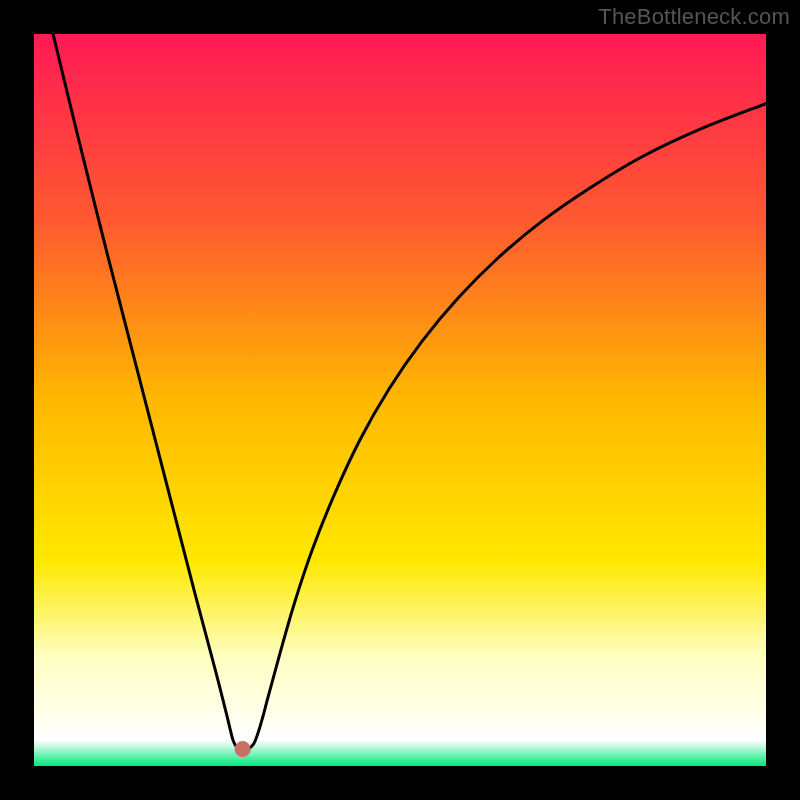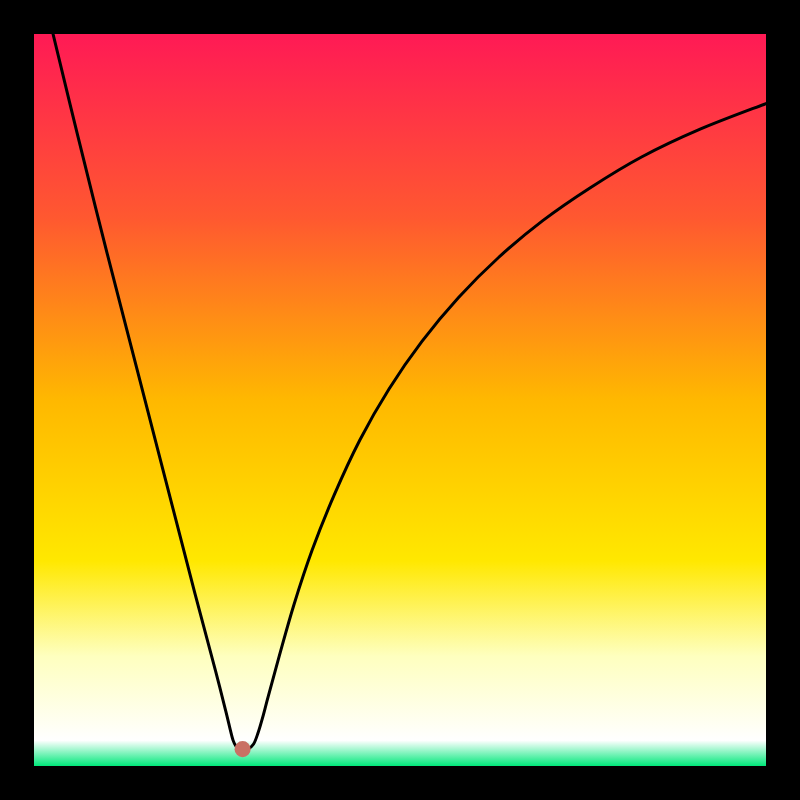--- a/index.html
+++ b/index.html
@@ -49,13 +49,14 @@
           <stop offset="72.00%" stop-color="#ffe800"></stop>
           <stop offset="85.00%" stop-color="#feffbf"></stop>
           <stop offset="96.50%" stop-color="#ffffff"></stop>
           <stop offset="100.00%" stop-color="#00e87a"></stop>
         </linearGradient>
     </defs>
     <rect x="0" y="0" width="732" height="732" fill="url(#bg-grad)"></rect>
     <path id="curve" fill="none" stroke="#000" stroke-width="3" stroke-linejoin="round" stroke-linecap="round" d="M 19.03 0.00 C 23.18 17.08, 34.89 65.88, 43.92 102.48 C 52.95 139.08, 63.44 181.17, 73.20 219.60 C 82.96 258.03, 92.72 295.24, 102.48 333.06 C 112.24 370.88, 122.00 408.70, 131.76 446.52 C 141.52 484.34, 152.74 528.26, 161.04 559.98 C 169.34 591.70, 176.41 617.32, 181.54 636.84 C 186.66 656.36, 189.34 667.34, 191.78 677.10 C 194.22 686.86, 194.96 690.52, 196.18 695.40 C 197.40 700.28, 198.13 703.57, 199.10 706.38 C 200.08 709.19, 200.81 710.77, 202.03 712.24 C 203.25 713.70, 204.47 714.68, 206.42 715.16 C 208.38 715.65, 211.55 716.02, 213.74 715.16 C 215.94 714.31, 217.89 712.72, 219.60 710.04 C 221.31 707.36, 222.53 703.33, 223.99 699.06 C 225.46 694.79, 226.68 690.52, 228.38 684.42 C 230.09 678.32, 231.43 672.83, 234.24 662.46 C 237.05 652.09, 240.95 637.45, 245.22 622.20 C 249.49 606.95, 254.37 588.65, 259.86 570.96 C 265.35 553.27, 271.45 534.36, 278.16 516.06 C 284.87 497.76, 292.19 479.46, 300.12 461.16 C 308.05 442.86, 316.59 423.95, 325.74 406.26 C 334.89 388.57, 344.65 371.49, 355.02 355.02 C 365.39 338.55, 376.37 322.69, 387.96 307.44 C 399.55 292.19, 411.75 277.55, 424.56 263.52 C 437.37 249.49, 450.79 236.07, 464.82 223.26 C 478.85 210.45, 493.49 198.25, 508.74 186.66 C 523.99 175.07, 539.85 164.33, 556.32 153.72 C 572.79 143.11, 589.26 132.74, 607.56 122.98 C 625.86 113.22, 645.38 104.07, 666.12 95.16 C 686.86 86.25, 721.02 73.81, 732.00 69.54"></path>
     <circle id="marker" fill="#c97064" cx="208.62" cy="715.16" r="8.05"></circle>
   </svg>
+  <div class="watermark">TheBottleneck.com</div>
 </div>
 
 </body></html>

